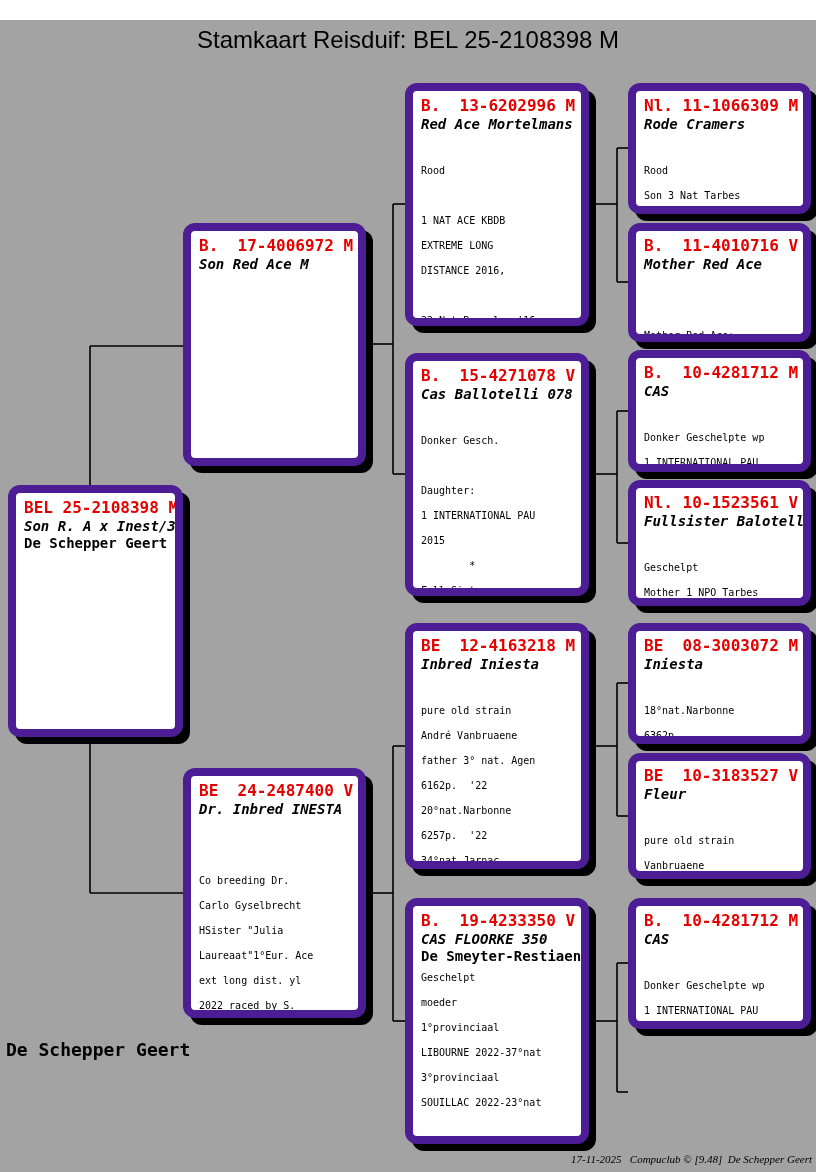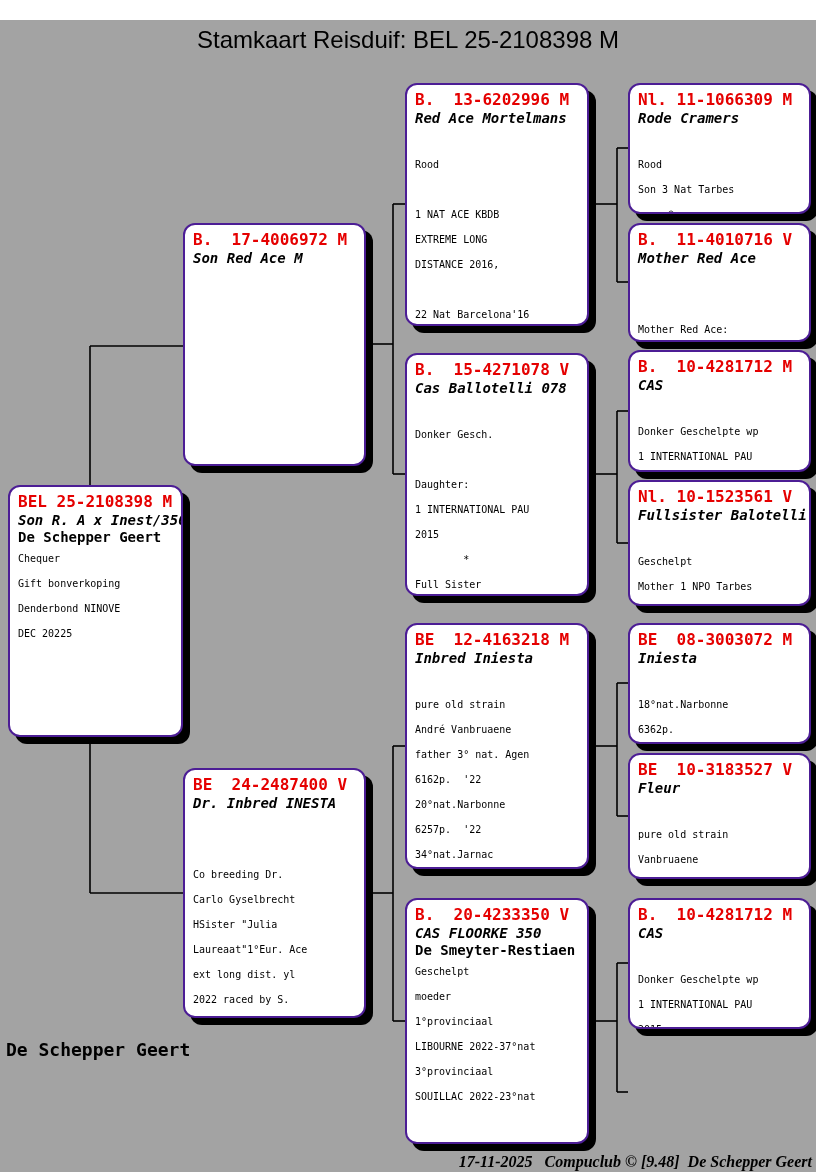--- a/index.html
+++ b/index.html
@@ -15,21 +15,21 @@
     position:absolute;left:0;right:0;top:6px;
     text-align:center;
     font-family:"Liberation Sans", sans-serif;
     font-size:24px;color:#000;
     white-space:pre;
   }
   svg.connectors{position:absolute;left:0;top:0;z-index:0;}
   .pbox{
     position:absolute;
     background:#fff;
-    border:2px solid #4c1d95;
+    border:8px solid #4c1d95;
     border-radius:12px;
     box-shadow:7px 7px 0 #000;
     padding:5px 8px 4px 8px;
     box-sizing:border-box;
     z-index:1;
     overflow:hidden;
   }
   .ring{
     font-size:16px;font-weight:bold;line-height:20px;
     color:#e50000;white-space:pre;
@@ -50,22 +50,22 @@
   }
   .contact .cname{
     font-size:18px;font-weight:bold;line-height:24px;white-space:pre;
   }
   .contact .clines{
     font-size:13px;line-height:17.5px;white-space:pre;
   }
   .footer{
     position:absolute;right:4px;top:1133px;
     font-family:"Liberation Serif", serif;
-    font-style:italic;font-weight:bold;
-    font-size:16px;color:#000;white-space:pre;
+    font-style:italic;font-weight:normal;
+    font-size:11px;color:#000;white-space:pre;
   }
 </style>
 </head>
 <body>
 
 <div id="canvas">
 
   <div class="page-title">Stamkaart Reisduif: BEL 25-2108398 M</div>
 
   <svg class="connectors" width="816" height="1172">
@@ -104,24 +104,20 @@
       <line x1="617" y1="943" x2="617" y2="1072"></line>
       <line x1="617" y1="943" x2="628" y2="943"></line>
       <line x1="617" y1="1072" x2="628" y2="1072"></line>
     </g>
   </svg>
 
   <div class="pbox" style="left:8px;top:465px;width:175px;height:252px;">
     <div class="ring">BEL 25-2108398 M</div>
     <div class="pname">Son R. A x Inest/350</div>
     <div class="owner">De Schepper Geert</div>
-    <div class="pbody">Chequer
-Gift bonverkoping
-Denderbond NINOVE
-DEC 20225</div>
   </div>
 
   <div class="pbox" style="left:183px;top:203px;width:183px;height:243px;">
     <div class="ring">B.  17-4006972 M</div>
     <div class="pname">Son Red Ace M</div>
   </div>
 
   <div class="pbox" style="left:183px;top:748px;width:183px;height:250px;">
     <div class="ring">BE  24-2487400 V</div>
     <div class="pname">Dr. Inbred INESTA</div>
@@ -179,21 +175,21 @@
 20°nat.Narbonne
 6257p.  '22
 34°nat.Jarnac
 3906 p.
 90°nat.Barcelona '19
 7312p.
 34°nat.Narbonne</div>
   </div>
 
   <div class="pbox" style="left:405px;top:878px;width:184px;height:246px;">
-    <div class="ring">B.  20-4233350 V</div>
+    <div class="ring">B.  19-4233350 V</div>
     <div class="pname">CAS FLOORKE 350</div>
     <div class="owner">De Smeyter-Restiaen</div>
     <div class="pbody">Geschelpt
 moeder
 1°provinciaal
 LIBOURNE 2022-37°nat
 3°provinciaal
 SOUILLAC 2022-23°nat</div>
   </div>
 

